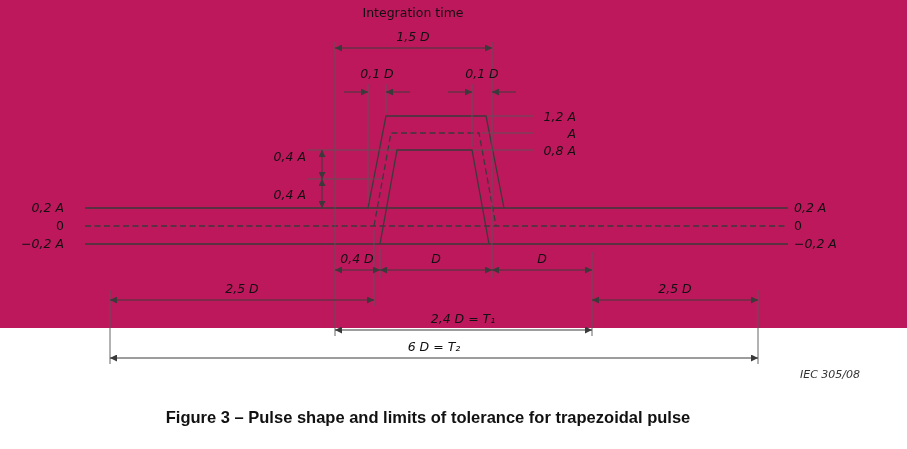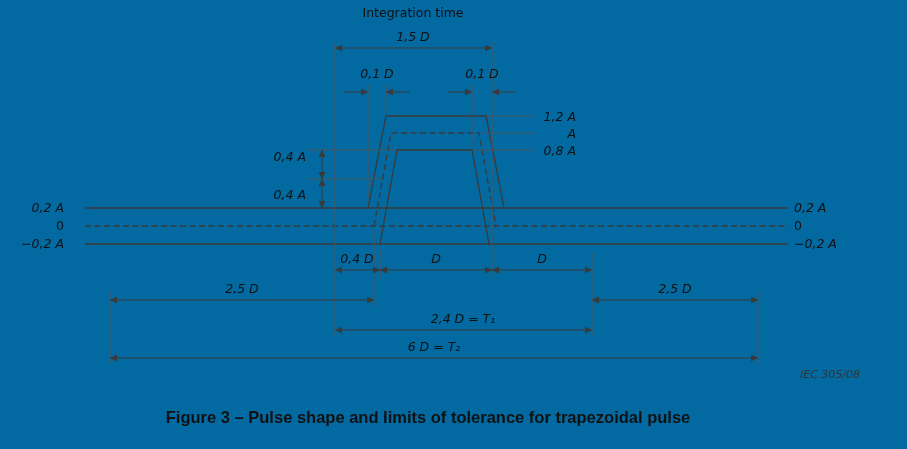--- a/index.html
+++ b/index.html
@@ -1,20 +1,20 @@
 <!DOCTYPE html>
 <html><head>
 <meta charset="utf-8">
 <style>
   html, body { margin: 0; padding: 0; background: #ffffff; }
   body {
     width: 907px; height: 449px; overflow: hidden;
     font-family: "Liberation Sans", sans-serif;
   }
-  .page { position: relative; width: 907px; height: 449px; background: #0369a1; }
+  .page { position: relative; width: 907px; height: 328px; background: #be185d; }
   svg { display: block; }
   .ln   { stroke: #3a3a3a; stroke-width: 1.3; fill: none; stroke-linejoin: miter; }
   .thin { stroke: #555555; stroke-width: 0.9; fill: none; }
   .dim  { stroke: #3a3a3a; stroke-width: 1;   fill: none; }
   .dash { stroke-dasharray: 6 3.5; }
   .lbl  { font-family: "DejaVu Sans", "Liberation Sans", sans-serif; font-size: 12.5px; fill: #111111; }
   .it   { font-style: italic; }
   .caption { font-family: "Liberation Sans", sans-serif; font-size: 16.5px; font-weight: bold; fill: #111111; }
   .note { font-family: "DejaVu Sans", sans-serif; font-size: 11px; font-style: italic; fill: #333333; }
 </style>

